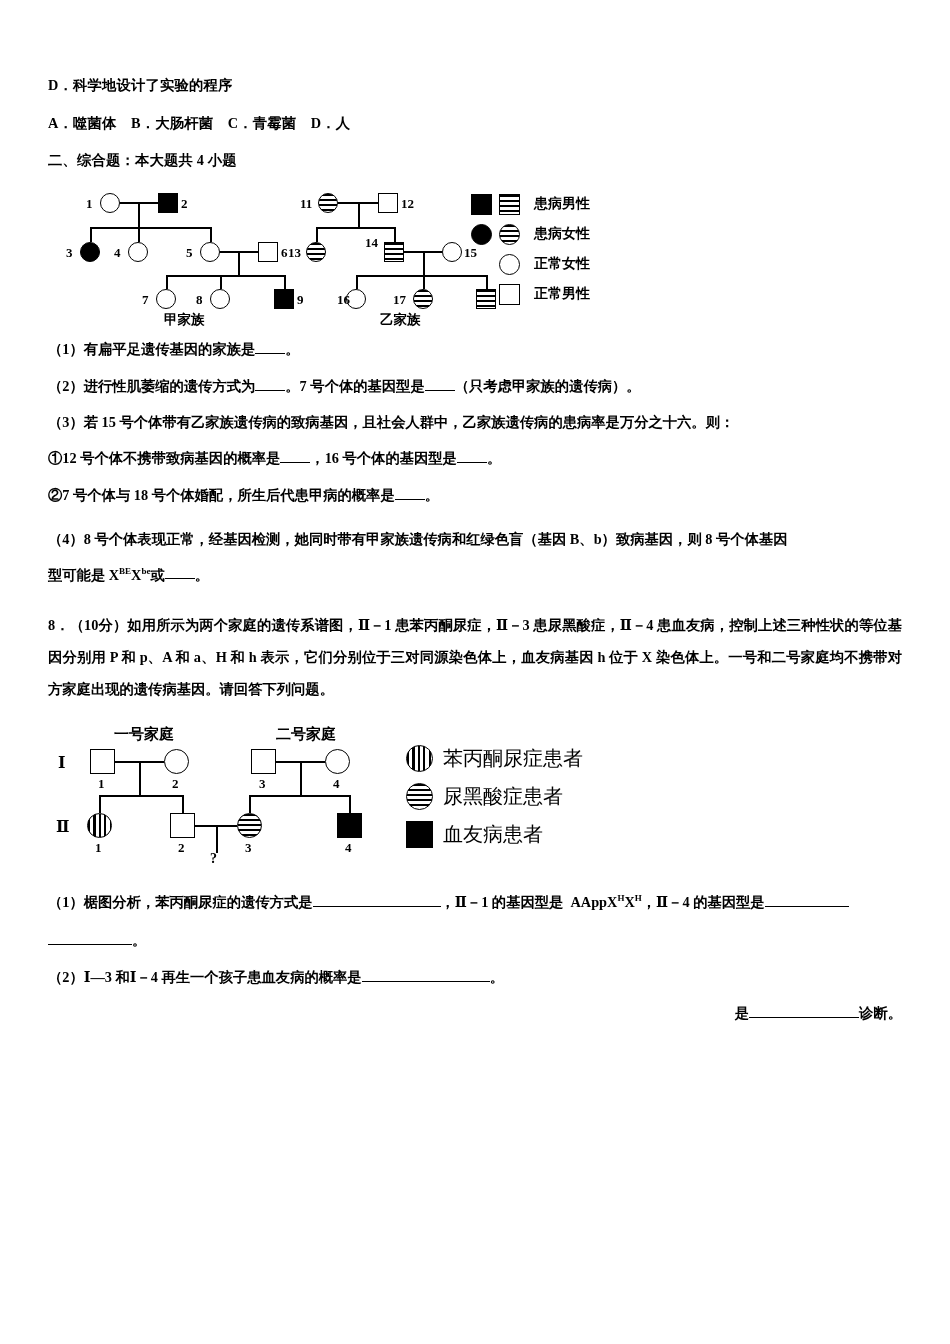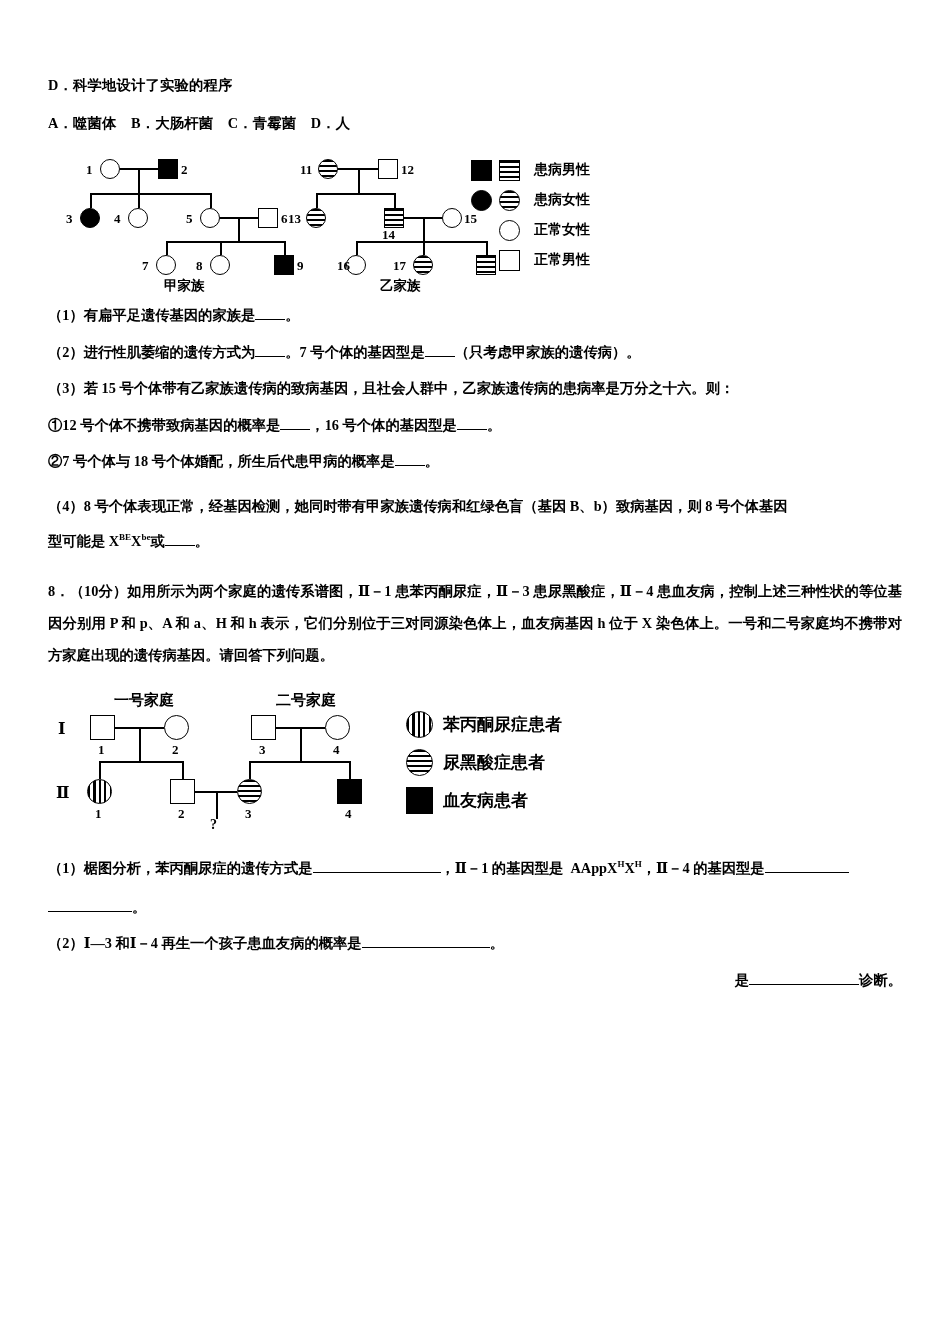--- a/index.html
+++ b/index.html
@@ -97,33 +97,34 @@
   
   .legend1 { position:absolute; left:400px; top:2px; }
   .legend1 .row { display:flex; align-items:center; height:30px; }
   .legend1 .k1 { width:26px; display:flex; justify-content:center; }
   .legend1 .k2 { width:30px; display:flex; justify-content:center; }
   .legend1 .txt { font-size:14px; font-weight:bold; margin-left:10px; white-space:nowrap;}
 
   .legend2 { position:absolute; left:345px; top:14px; }
   .legend2 .row { display:flex; align-items:center; height:38px; }
   .legend2 .k { width:40px; display:flex; justify-content:center; }
-  .legend2 .txt { font-size:17px; font-weight:bold; margin-left:4px; white-space:nowrap;}
+  .legend2 .txt { font-size:20px; font-weight:normal; margin-left:4px; white-space:nowrap;}
   .k .sq, .k .ci, .k1 .sq, .k1 .ci, .k2 .sq, .k2 .ci { width:21px; height:21px; }
   .legend2 .k .sq, .legend2 .k .ci { width:27px; height:27px; }
 </style>
 </head>
 <body>
 
 <div class="page">
 
   <p class="line">D．科学地设计了实验的程序</p>
 
   <p class="line">A．噬菌体　B．大肠杆菌　C．青霉菌　D．人</p>
 
+  <p class="line tight">二、综合题：本大题共 4 小题</p>
 
 
   <div class="fig1">
 
     <div class="node ci" style="left:32px;  top:6px;"></div>
     <span class="lbl" style="left:18px; top:9px;">1</span>
 
     <div class="node sq filled" style="left:90px; top:6px;"></div>
     <span class="lbl" style="left:113px; top:9px;">2</span>
 
@@ -176,21 +177,21 @@
     <div class="vl" style="left:290px; top:15px; height:25px;"></div>
 
     <div class="hl" style="left:248px; top:40px; width:78px;"></div>
     <div class="vl" style="left:248px; top:40px; height:15px;"></div>
     <div class="vl" style="left:326px; top:40px; height:15px;"></div>
 
     <div class="node ci hstripe" style="left:238px; top:55px;"></div>
     <span class="lbl" style="left:220px; top:58px;">13</span>
 
     <div class="node sq hstripe" style="left:316px; top:55px;"></div>
-    <span class="lbl" style="left:297px; top:74px;margin-left:17px;">14</span>
+    <span class="lbl" style="left:297px; top:48px;">14</span>
 
     <div class="node ci" style="left:374px; top:55px;"></div>
     <span class="lbl" style="left:396px; top:58px;">15</span>
 
     <div class="hl" style="left:336px; top:64px; width:38px;"></div>
     <div class="vl" style="left:355px; top:64px; height:24px;"></div>
 
     <div class="hl" style="left:288px; top:88px; width:130px;"></div>
     <div class="vl" style="left:288px; top:88px; height:14px;"></div>
     <div class="vl" style="left:355px; top:88px; height:14px;"></div>

